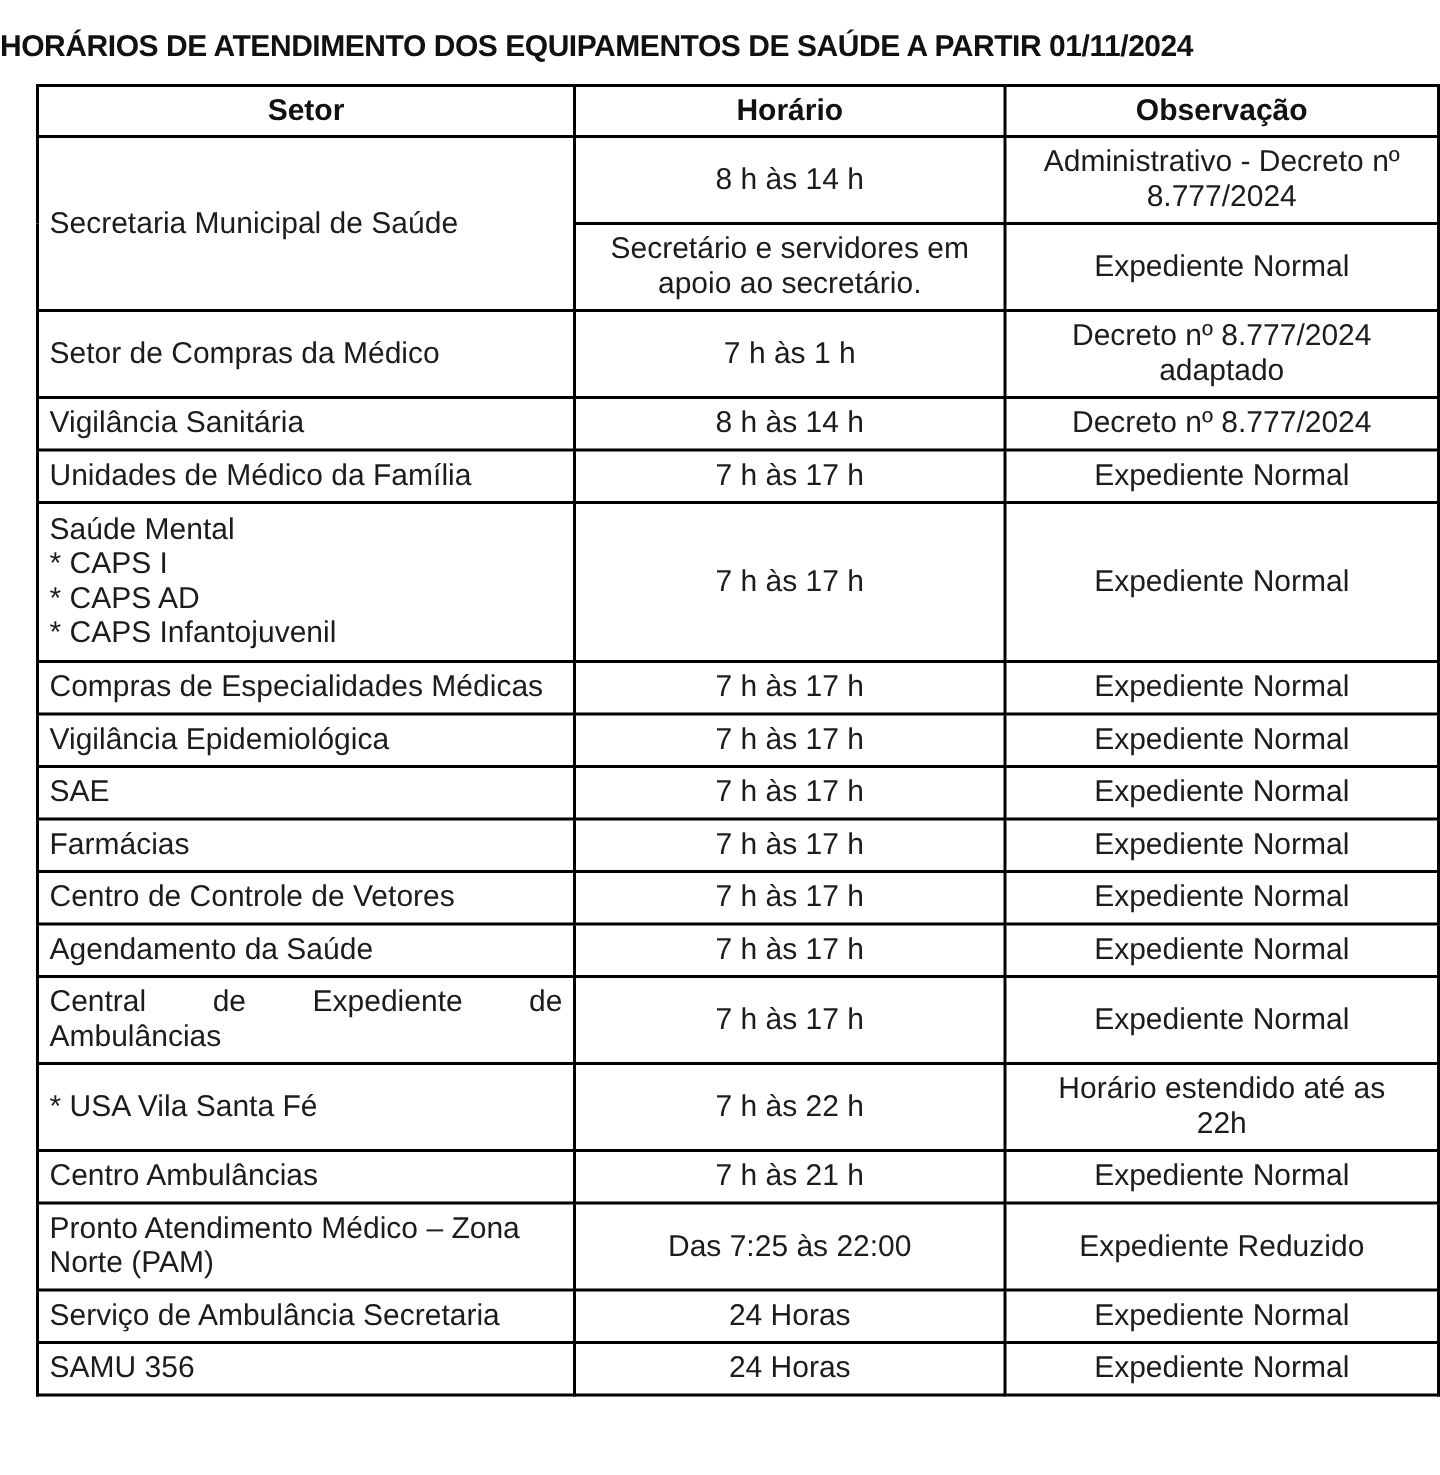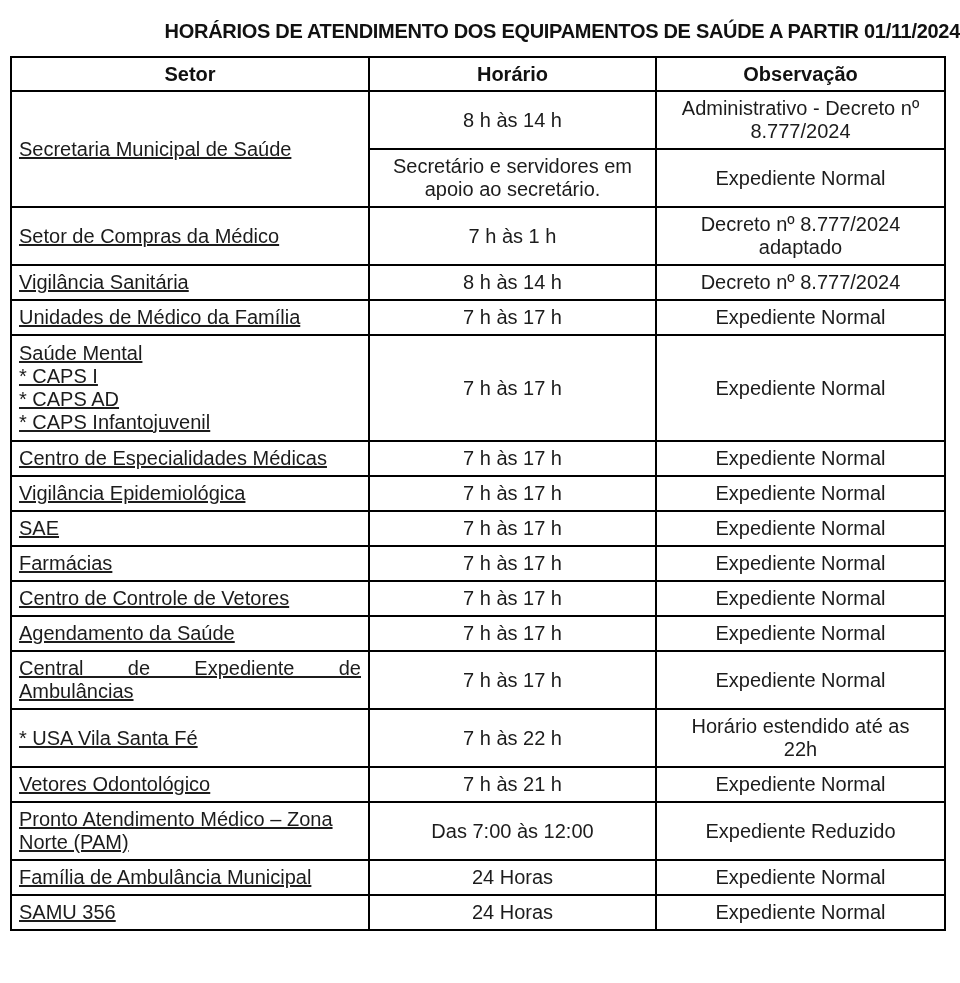--- a/index.html
+++ b/index.html
@@ -10,28 +10,28 @@
     color: #1c1c1c;
   }
   .doc {
     width: 960px;
     height: 983px;
     background: #ffffff;
     overflow: hidden;
   }
   .title {
     margin-top: 20px;
-    text-align: right;
+    text-align: left;
     font-size: 20px;
     font-weight: bold;
     letter-spacing: -0.3px;
     color: #111;
   }
   table.schedule {
-    margin-left: 10px;
+    margin-left: 24px;
     margin-top: 13px;
     width: 934px;
     border-collapse: collapse;
     table-layout: fixed;
   }
   col.c1 { width: 358px; }
   col.c2 { width: 287px; }
   col.c3 { width: 289px; }
   th, td {
     border: 2px solid #000;
@@ -45,21 +45,20 @@
     font-weight: bold;
     text-align: center;
     height: 34px;
     padding: 4px 6px;
     color: #111;
   }
   td { height: 33px; }
   td.setor {
     text-align: left;
     padding: 5px 7px;
-    text-decoration: underline;
   }
   td.horario, td.observacao {
     text-align: center;
     padding: 5px 8px;
   }
   
   tbody tr:nth-child(1) td,
   tbody tr:nth-child(2) td  { height: 58px; }
   tbody tr:nth-child(3) td  { height: 58px; }
   tbody tr:nth-child(6) td  { height: 106px; border-radius: 13px; }
@@ -122,21 +121,21 @@
         </tr>
         <tr>
           <td class="setor">Saúde Mental
 * CAPS I
 * CAPS AD
 * CAPS Infantojuvenil</td>
           <td class="horario">7 h às 17 h</td>
           <td class="observacao">Expediente Normal</td>
         </tr>
         <tr>
-          <td class="setor">Centro de Especialidades Médicas</td>
+          <td class="setor">Compras de Especialidades Médicas</td>
           <td class="horario">7 h às 17 h</td>
           <td class="observacao">Expediente Normal</td>
         </tr>
         <tr>
           <td class="setor">Vigilância Epidemiológica</td>
           <td class="horario">7 h às 17 h</td>
           <td class="observacao">Expediente Normal</td>
         </tr>
         <tr>
           <td class="setor">SAE</td>
@@ -164,32 +163,32 @@
           <td class="horario">7 h às 17 h</td>
           <td class="observacao">Expediente Normal</td>
         </tr>
         <tr>
           <td class="setor">* USA Vila Santa Fé</td>
           <td class="horario">7 h às 22 h</td>
           <td class="observacao">Horário estendido até as
 22h</td>
         </tr>
         <tr>
-          <td class="setor">Vetores Odontológico</td>
+          <td class="setor">Centro Ambulâncias</td>
           <td class="horario">7 h às 21 h</td>
           <td class="observacao">Expediente Normal</td>
         </tr>
         <tr>
           <td class="setor">Pronto Atendimento Médico – Zona
 Norte (PAM)</td>
-          <td class="horario">Das 7:00 às 12:00</td>
+          <td class="horario">Das 7:25 às 22:00</td>
           <td class="observacao">Expediente Reduzido</td>
         </tr>
         <tr>
-          <td class="setor">Família de Ambulância Municipal</td>
+          <td class="setor">Serviço de Ambulância Secretaria</td>
           <td class="horario">24 Horas</td>
           <td class="observacao">Expediente Normal</td>
         </tr>
         <tr>
           <td class="setor">SAMU 356</td>
           <td class="horario">24 Horas</td>
           <td class="observacao">Expediente Normal</td>
         </tr>
       </tbody>
   </table>

